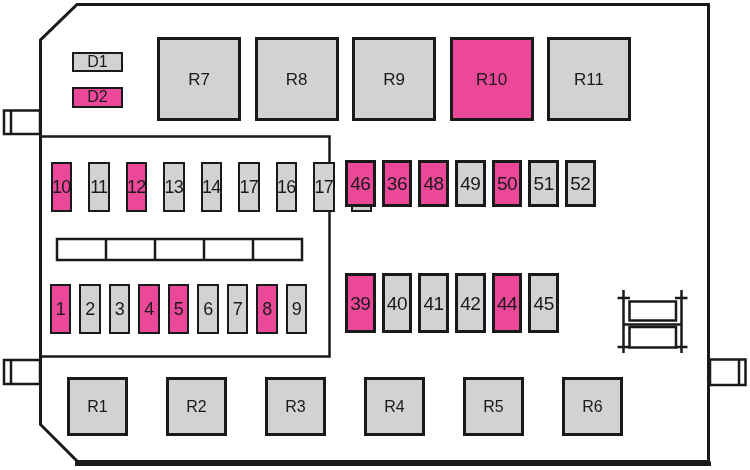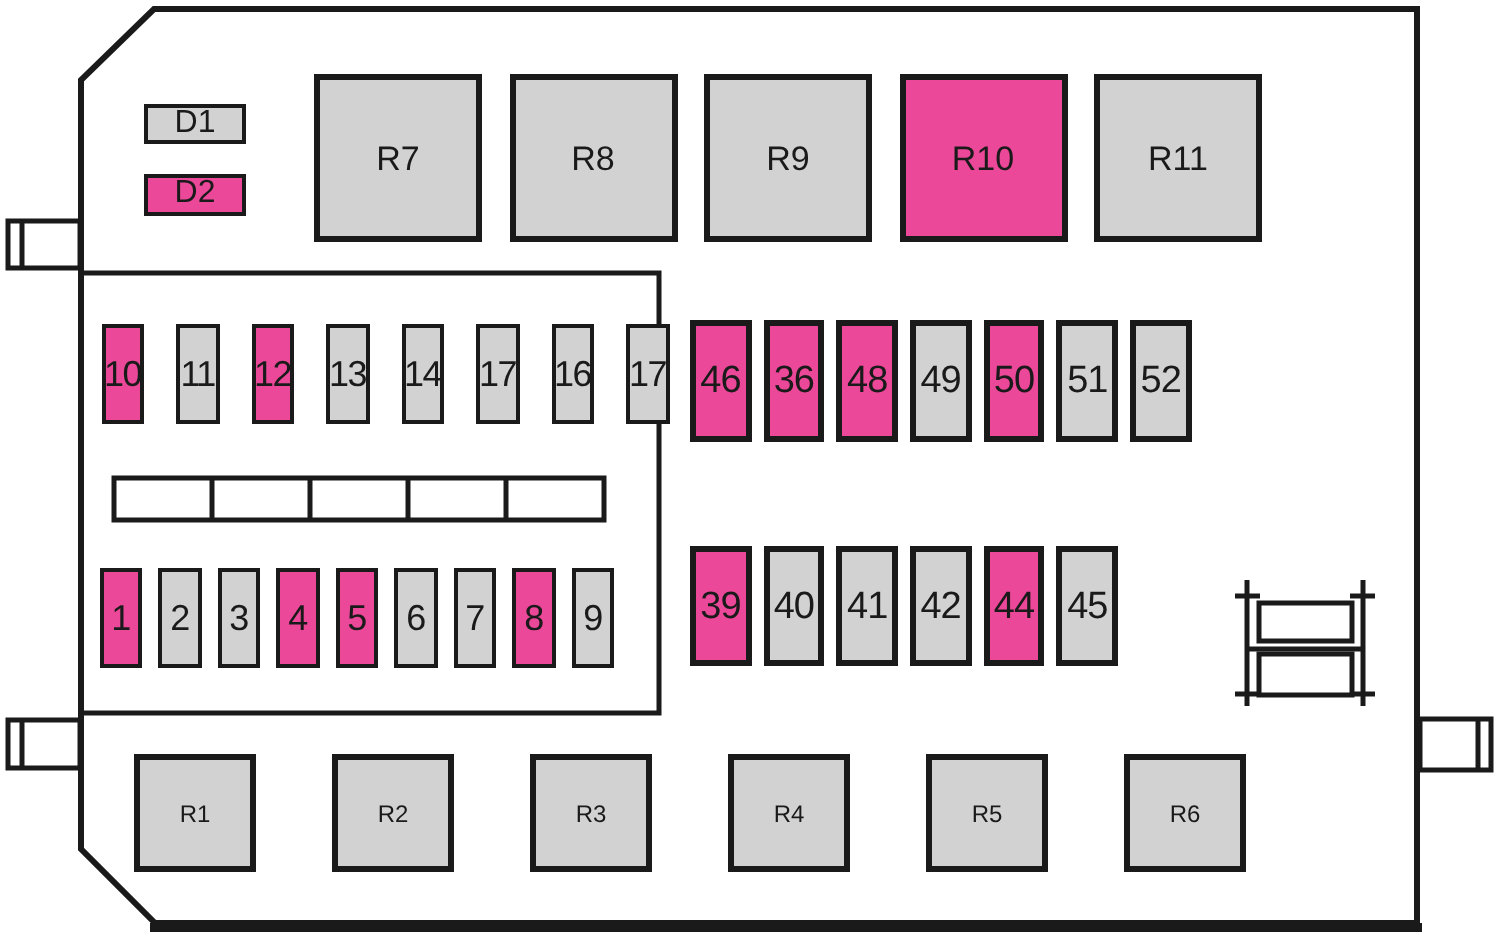--- a/index.html
+++ b/index.html
@@ -38,25 +38,25 @@
 
   .relays-top{left:157px;top:37px;gap:13.5px;}
   .relay-lg{width:84px;height:84px;font-size:17px;}
 
   .fuses-left-top{left:50.5px;top:162px;gap:16px;}
   .fuses-left-bottom{left:49.5px;top:284px;gap:8px;}
   .fuse-sm{width:21.5px;height:50px;border-width:2.5px;font-size:18px;letter-spacing:-0.8px;}
 
   .fuses-right-top{left:345px;top:160px;gap:6.2px;}
   .fuses-right-bottom{left:345px;top:273px;gap:6.2px;text-align:center;}
-  .fuse-lg{width:30.5px;height:61px;font-size:19px;letter-spacing:-0.5px;}
+  .fuse-lg{width:30.5px;height:47px;font-size:19px;letter-spacing:-0.5px;}
   .fuses-right-bottom .fuse-lg{height:60px;}
 
   .relays-bottom{left:67px;top:377px;gap:38px;}
-  .relay-sm{width:61px;height:59px;font-size:12px;}
+  .relay-sm{width:61px;height:59px;font-size:16px;}
 </style>
 </head>
 <body>
 
 <div class="stage">
 
   <svg width="750" height="470" viewBox="0 0 750 470">
 
     <path class="ln" d="M77,4.5 H708.5 V461.5 H77.5 L40.5,424.5 V40 Z"></path>
     <line class="base" x1="75" y1="463.7" x2="711" y2="463.7"></line>

